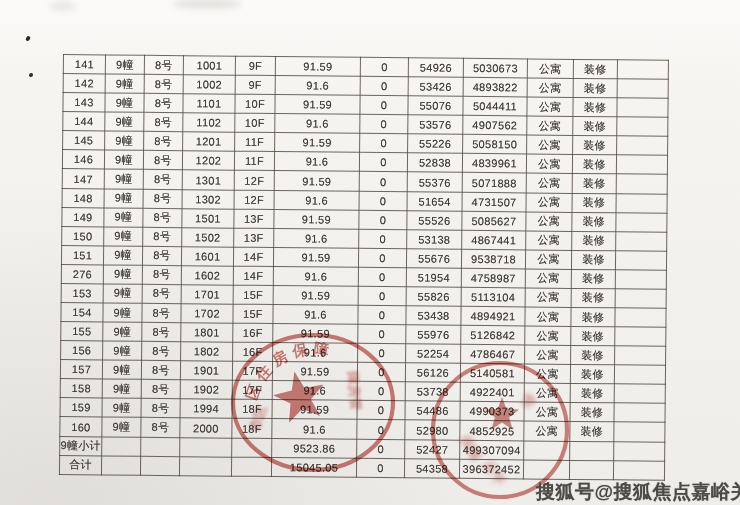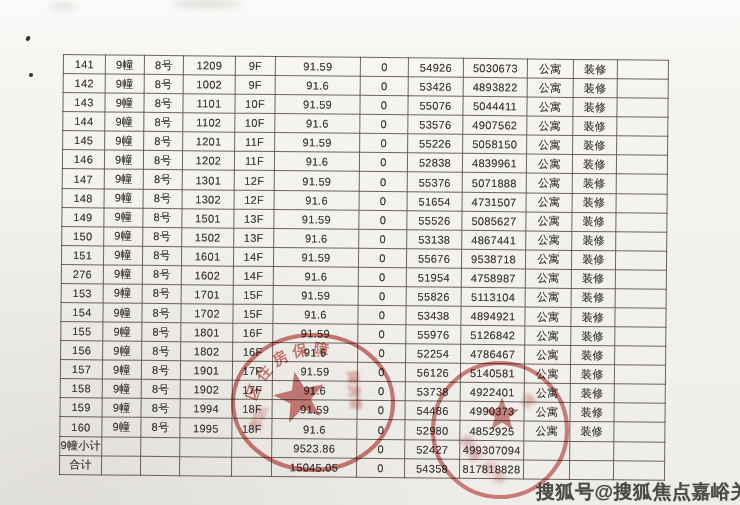--- a/index.html
+++ b/index.html
@@ -75,21 +75,21 @@
           <col style="width:64px">
         <col style="width:46px">
           <col style="width:44px">
           <col style="width:51px">
       </colgroup>
       <tbody>
           <tr>
             <td>141</td>
             <td>9幢</td>
             <td>8号</td>
-            <td>1209</td>
+            <td>1001</td>
             <td>9F</td>
             <td>91.59</td>
             <td>0</td>
             <td>54926</td>
             <td>5030673</td>
             <td>公寓</td>
             <td>装修</td>
             <td></td>
           </tr>
           <tr>
@@ -341,21 +341,21 @@
             <td>54486</td>
             <td>4990373</td>
             <td>公寓</td>
             <td>装修</td>
             <td></td>
           </tr>
           <tr>
             <td>160</td>
             <td>9幢</td>
             <td>8号</td>
-            <td>1995</td>
+            <td>2000</td>
             <td>18F</td>
             <td>91.6</td>
             <td>0</td>
             <td>52980</td>
             <td>4852925</td>
             <td>公寓</td>
             <td>装修</td>
             <td></td>
           </tr>
           <tr>
@@ -374,21 +374,21 @@
           </tr>
           <tr>
             <td>合计</td>
             <td></td>
             <td></td>
             <td></td>
             <td></td>
             <td>15045.05</td>
             <td>0</td>
             <td>54358</td>
-            <td>817818828</td>
+            <td>396372452</td>
             <td></td>
             <td></td>
             <td></td>
           </tr>
         </tbody>
     </table>
   </div>
 
   <svg class="stamp stamp-left" width="170" height="145" viewBox="0 0 170 145">
     <defs>

